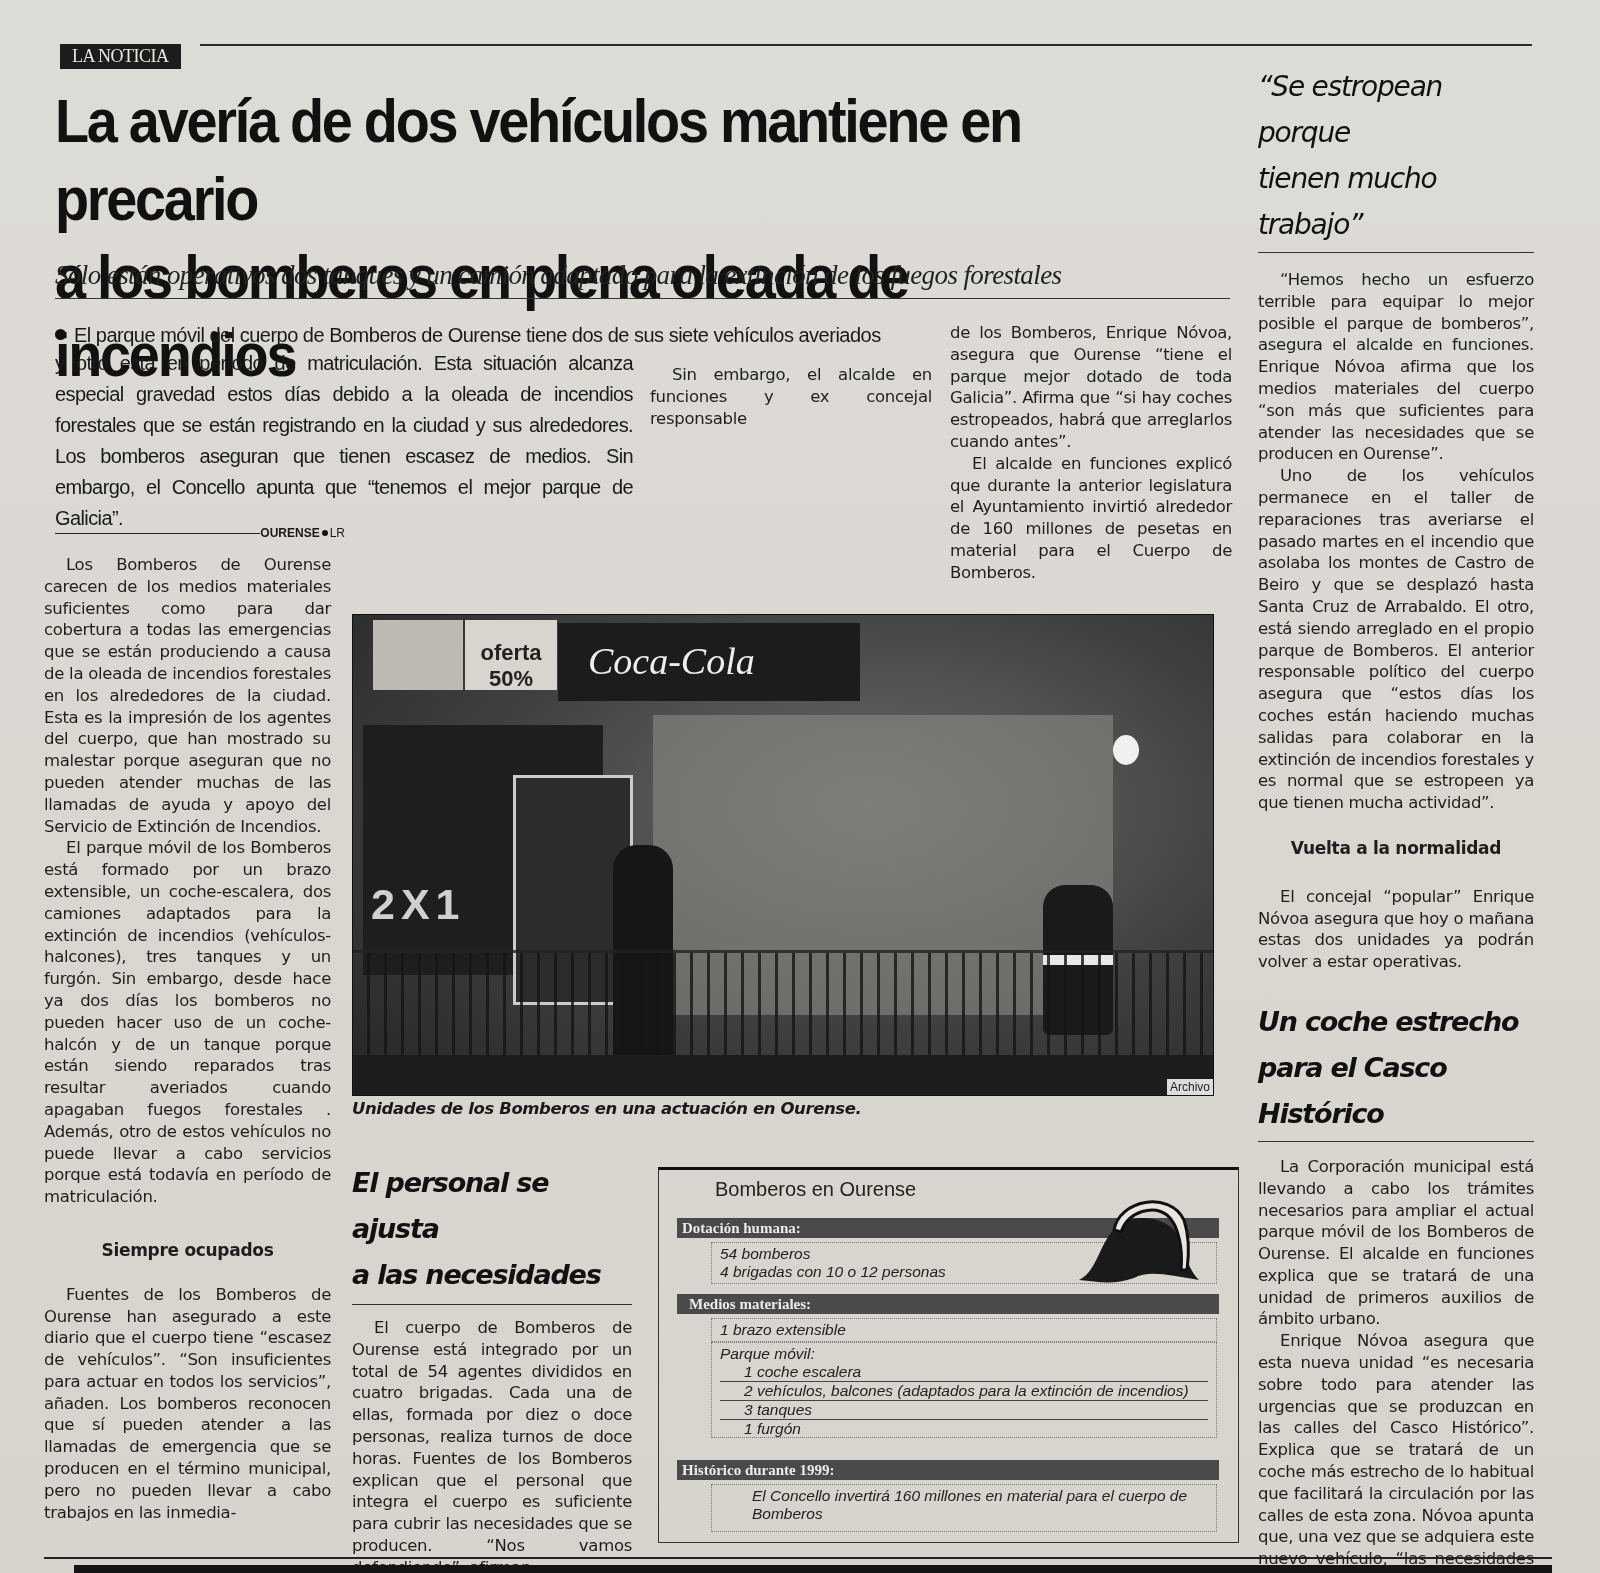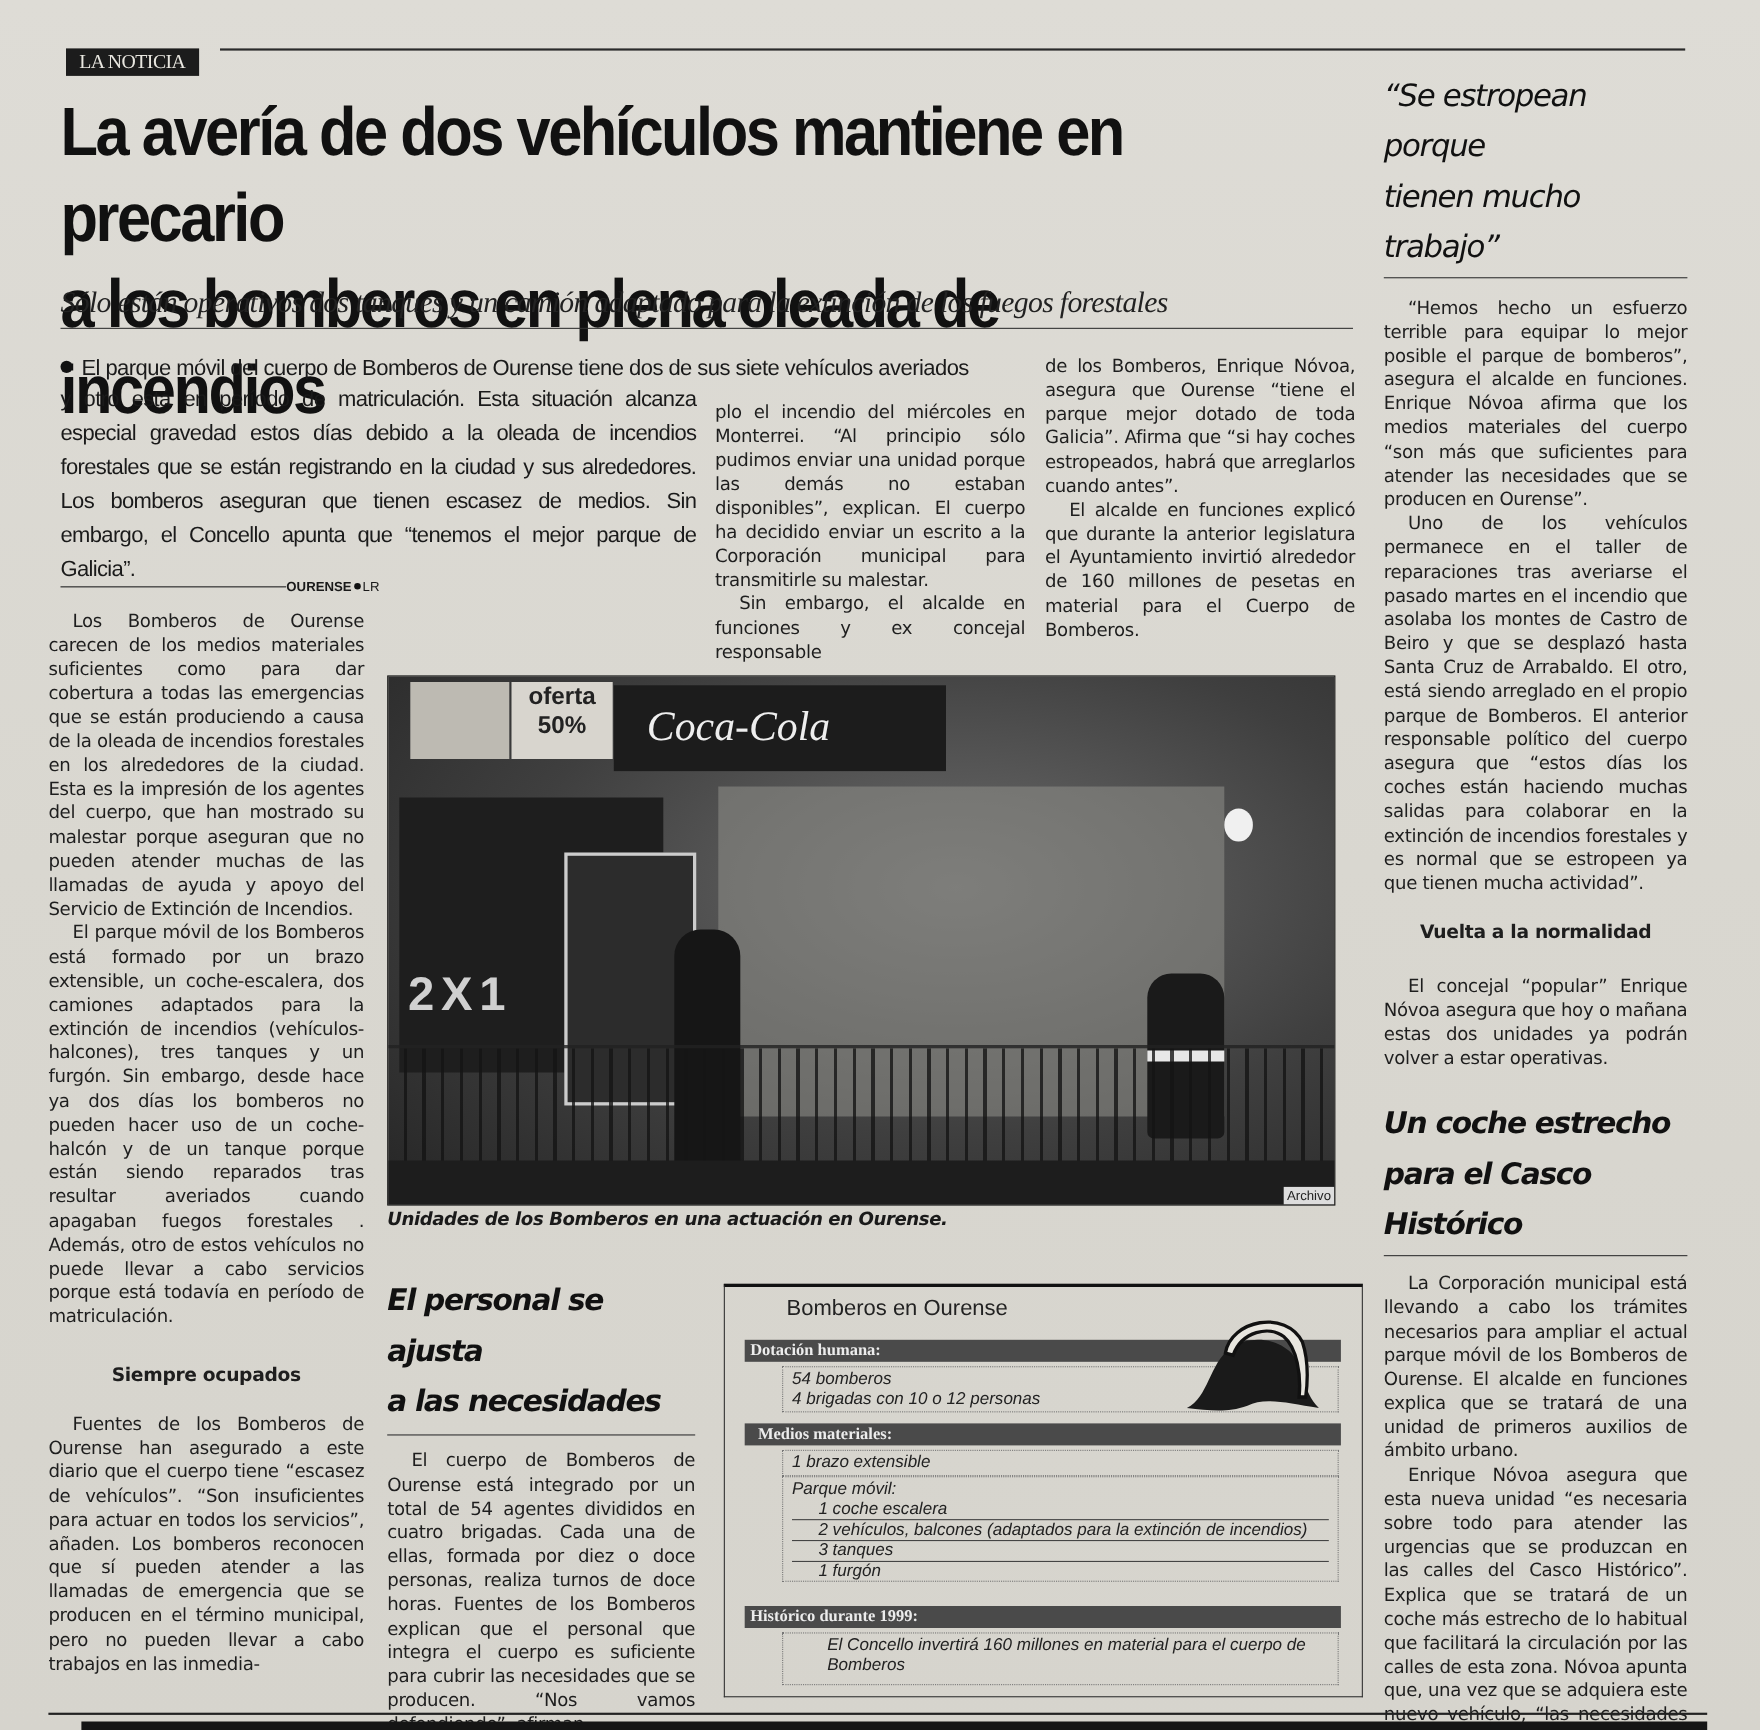--- a/index.html
+++ b/index.html
@@ -55,21 +55,21 @@
   .sidebar-title { font-family: "DejaVu Sans", sans-serif; font-style: italic; font-weight: bold;
     font-size: 27px; line-height: 46px; letter-spacing: -1.2px; color: #111; }
   .section-rule { height: 1px; background: #333; }
 
   
   .photo { position: absolute; left: 352px; top: 614px; width: 862px; height: 482px;
     background: radial-gradient(ellipse at 60% 40%, #6b6b6b 0%, #3f3f3f 55%, #252525 100%);
     border: 1px solid #111; overflow: hidden; }
   .ph-sign-food { position: absolute; left: 20px; top: 5px; width: 90px; height: 70px; background: #bdbab2; }
   .ph-sign-offer { position: absolute; left: 112px; top: 5px; width: 92px; height: 70px; background: #d8d5ce;
-    color: #222; font-size: 22px; font-weight: bold; text-align: center; line-height: 26px; padding-top: 0; }
+    color: #222; font-size: 22px; font-weight: bold; text-align: center; line-height: 26px; padding-top: 20px; }
   .ph-sign-coke { position: absolute; left: 205px; top: 8px; width: 302px; height: 78px; background: #1c1c1c;
     color: #eee; font-family: "Liberation Serif", serif; font-style: italic; font-size: 38px; padding: 16px 4px 0 30px; }
   .ph-wall { position: absolute; left: 300px; top: 100px; width: 460px; height: 300px; background: #8a8a85; opacity: 0.6; }
   .ph-window { position: absolute; left: 10px; top: 110px; width: 240px; height: 250px; background: #1e1e1e; }
   .ph-door { position: absolute; left: 160px; top: 160px; width: 120px; height: 230px; border: 3px solid #ccc; background: #2c2c2c; }
   .ph-2x1 { position: absolute; left: 18px; top: 265px; color: #d0d0d0; font-size: 43px; font-weight: bold; letter-spacing: 6px; }
   .ph-rail { position: absolute; left: 0; top: 335px; width: 862px; height: 110px;
     background: repeating-linear-gradient(90deg, transparent 0 14px, #151515 14px 17px); opacity: 0.8; border-top: 3px solid #222; }
   .ph-street { position: absolute; left: 0; top: 440px; width: 862px; height: 42px; background: #1d1d1d; }
   .ph-ff1 { position: absolute; left: 260px; top: 230px; width: 60px; height: 220px; background: #161616; border-radius: 24px 24px 6px 6px; }
@@ -123,21 +123,20 @@
 
   <div class="col" style="left:44px; top:554px; width:287px;">
     <p>Los Bomberos de Ourense carecen de los medios materiales suficientes como para dar cobertura a todas las emergencias que se están produciendo a causa de la oleada de incendios forestales en los alrededores de la ciudad. Esta es la impresión de los agentes del cuerpo, que han mostrado su malestar porque aseguran que no pueden atender muchas de las llamadas de ayuda y apoyo del Servicio de Extinción de Incendios.</p>
     <p>El parque móvil de los Bomberos está formado por un brazo extensible, un coche-escalera, dos camiones adaptados para la extinción de incendios (vehículos-halcones), tres tanques y un furgón. Sin embargo, desde hace ya dos días los bomberos no pueden hacer uso de un coche-halcón y de un tanque porque están siendo reparados tras resultar averiados cuando apagaban fuegos forestales . Además, otro de estos vehículos no puede llevar a cabo servicios porque está todavía en período de matriculación.</p>
     <div class="subhead-small" style="margin:32px 0 22px;">Siempre ocupados</div>
     <p>Fuentes de los Bomberos de Ourense han asegurado a este diario que el cuerpo tiene “escasez de vehículos”. “Son insuficientes para actuar en todos los servicios”, añaden. Los bomberos reconocen que sí pueden atender a las llamadas de emergencia que se producen en el término municipal, pero no pueden llevar a cabo trabajos en las inmedia-</p>
   </div>
 
 
   <div class="col" style="left:650px; top:364px; width:282px;">
-    <p class="noindent">plo el incendio del miércoles en Monterrei. “Al principio sólo pudimos enviar una unidad porque las demás no estaban disponibles”, explican. El cuerpo ha decidido enviar un escrito a la Corporación municipal para transmitirle su malestar.</p>
     <p>Sin embargo, el alcalde en funciones y ex concejal responsable</p>
   </div>
 
   <div class="col" style="left:950px; top:322px; width:282px;">
     <p class="noindent">de los Bomberos, Enrique Nóvoa, asegura que Ourense “tiene el parque mejor dotado de toda Galicia”. Afirma que “si hay coches estropeados, habrá que arreglarlos cuando antes”.</p>
     <p>El alcalde en funciones explicó que durante la anterior legislatura el Ayuntamiento invirtió alrededor de 160 millones de pesetas en material para el Cuerpo de Bomberos.</p>
   </div>
 
   <div class="photo">
     <div class="ph-wall"></div>

